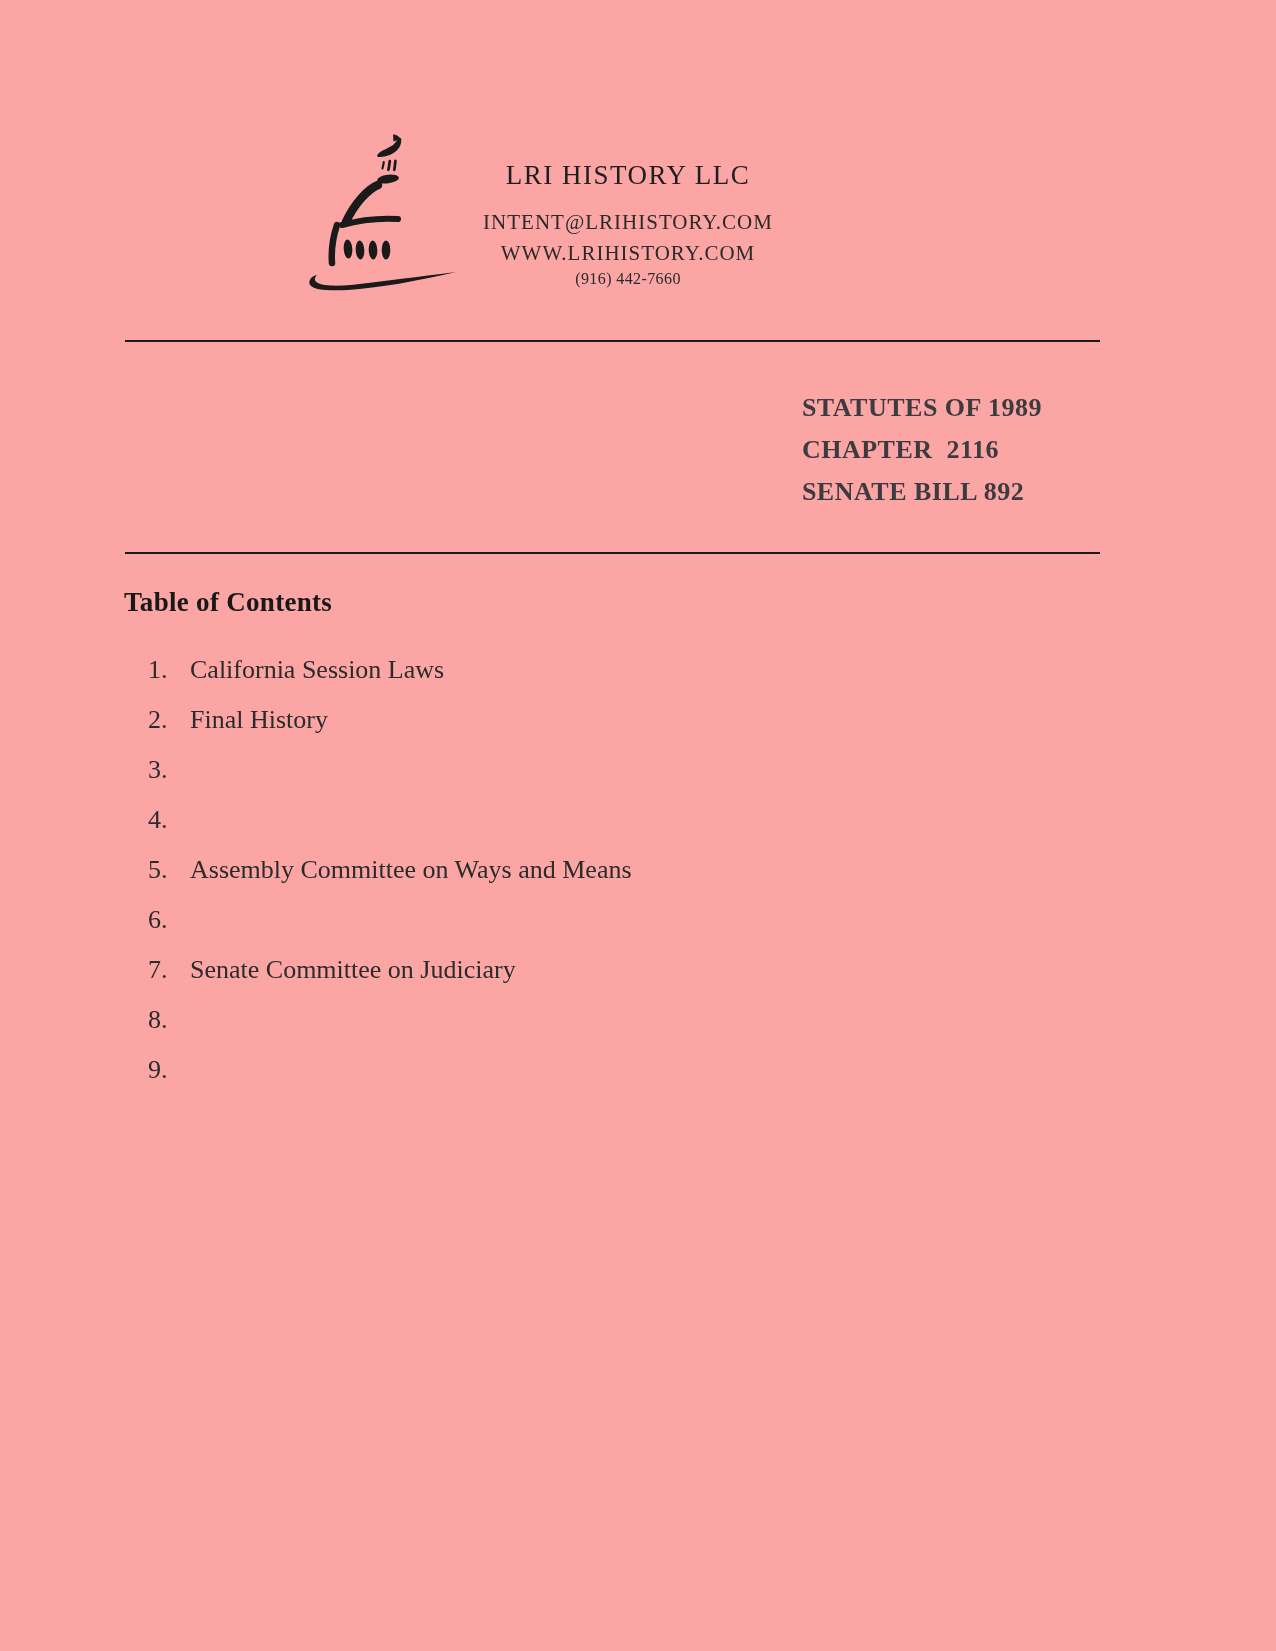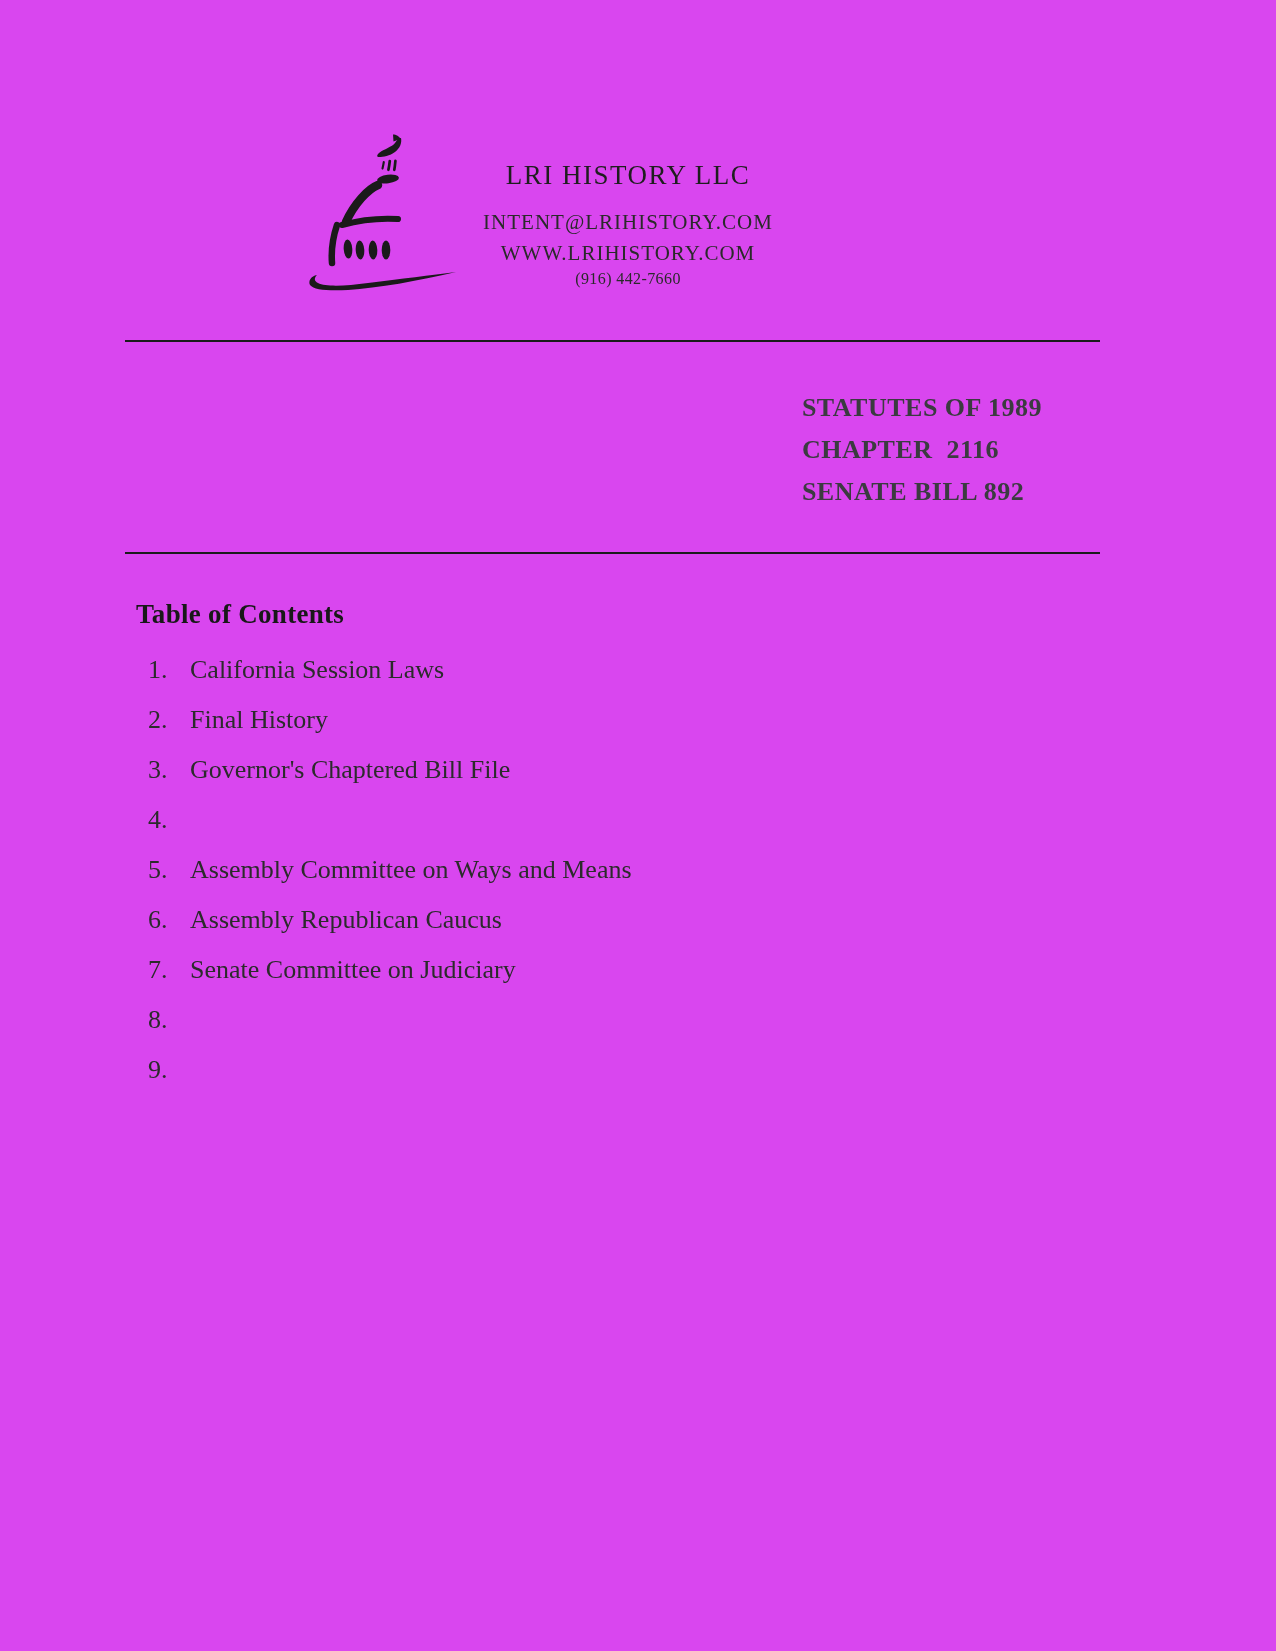--- a/index.html
+++ b/index.html
@@ -4,21 +4,21 @@
 <style>
   html, body {
     margin: 0;
     padding: 0;
     background: #ffffff;
   }
   .page {
     position: relative;
     width: 1276px;
     height: 1651px;
-    background: #d946ef;
+    background: #fca5a5;
     font-family: "Liberation Serif", "DejaVu Serif", serif;
     color: #1f1f1f;
     overflow: hidden;
   }
 
   
   .logo {
     position: absolute;
     left: 298px;
     top: 126px;
@@ -78,21 +78,21 @@
     color: #3b3b40;
     letter-spacing: 0.5px;
   }
   .statute-line { white-space: pre; }
 
   
   .toc-heading {
     position: absolute;
     left: 124px;
     top: 587px;
-    margin: 12px;
+    margin: 0;
     font-size: 27px;
     font-weight: bold;
     color: #181818;
     letter-spacing: 0.3px;
     white-space: nowrap;
   }
   .toc-list {
     position: absolute;
     left: 148px;
     top: 655px;
@@ -171,32 +171,30 @@
     <div class="toc-item">
       <span class="toc-num">1.</span>
       <span class="toc-text">California Session Laws</span>
     </div>
     <div class="toc-item">
       <span class="toc-num">2.</span>
       <span class="toc-text">Final History</span>
     </div>
     <div class="toc-item">
       <span class="toc-num">3.</span>
-      <span class="toc-text">Governor's Chaptered Bill File</span>
     </div>
     <div class="toc-item">
       <span class="toc-num">4.</span>
     </div>
     <div class="toc-item">
       <span class="toc-num">5.</span>
       <span class="toc-text">Assembly Committee on Ways and Means</span>
     </div>
     <div class="toc-item">
       <span class="toc-num">6.</span>
-      <span class="toc-text">Assembly Republican Caucus</span>
     </div>
     <div class="toc-item">
       <span class="toc-num">7.</span>
       <span class="toc-text">Senate Committee on Judiciary</span>
     </div>
     <div class="toc-item">
       <span class="toc-num">8.</span>
     </div>
     <div class="toc-item">
       <span class="toc-num">9.</span>

